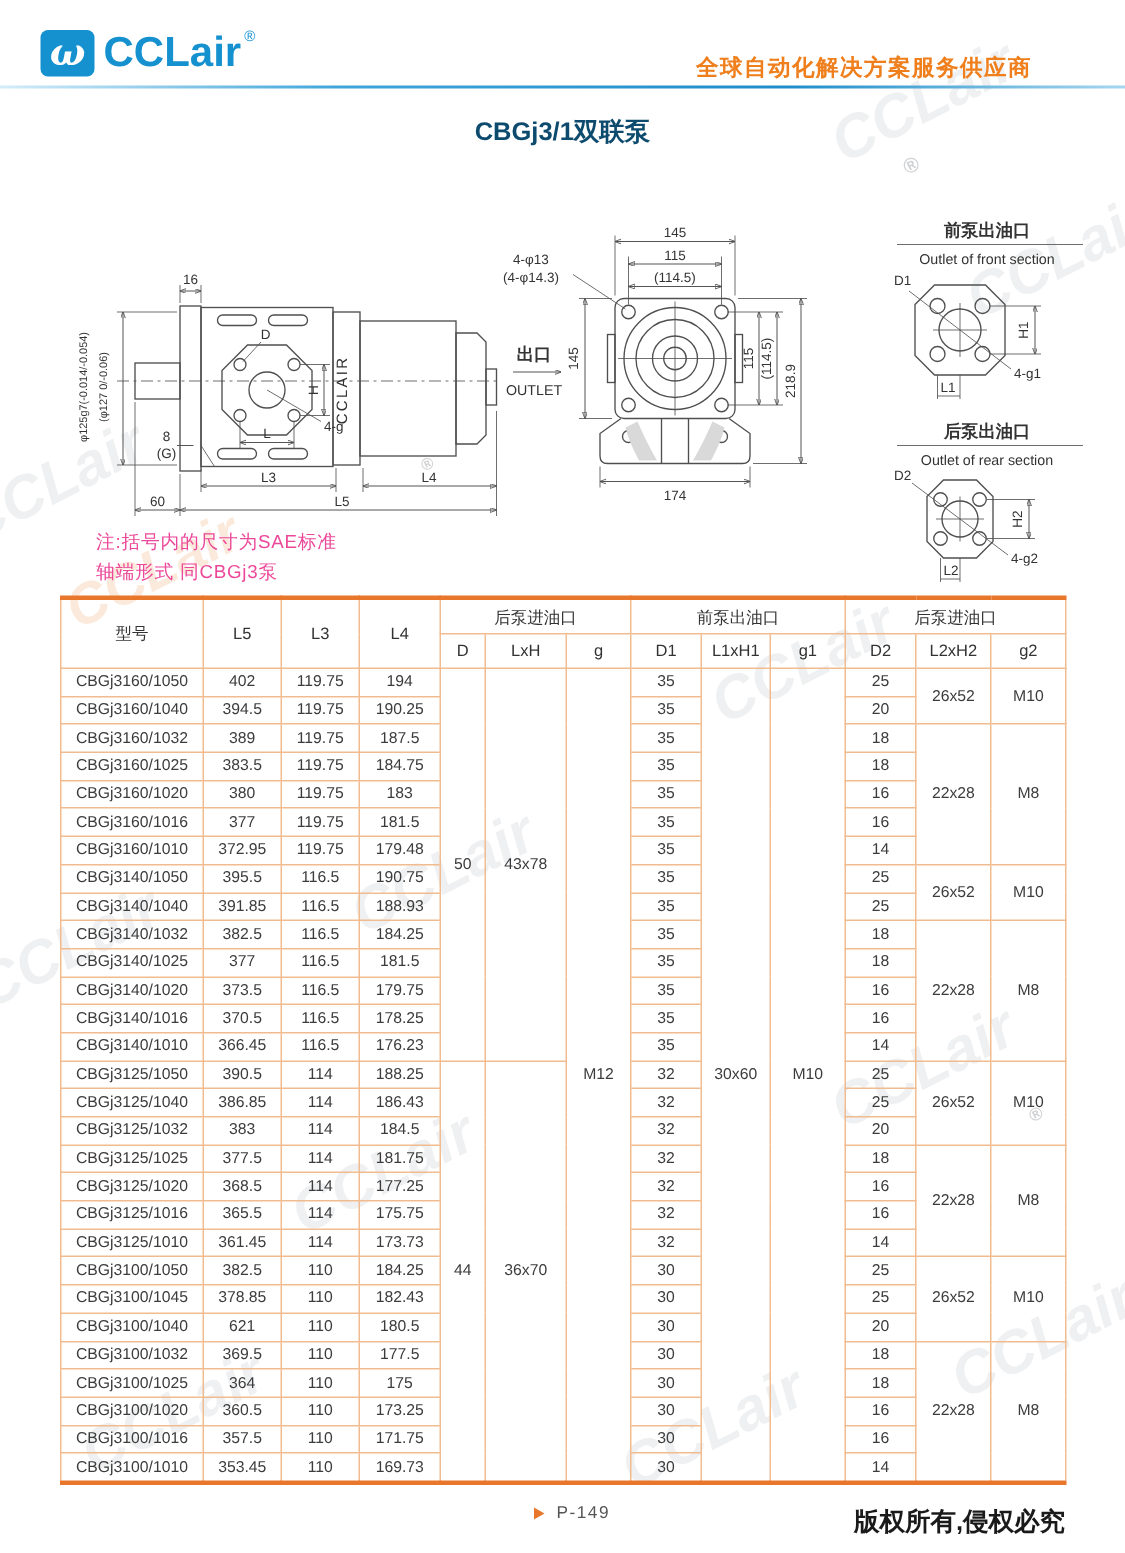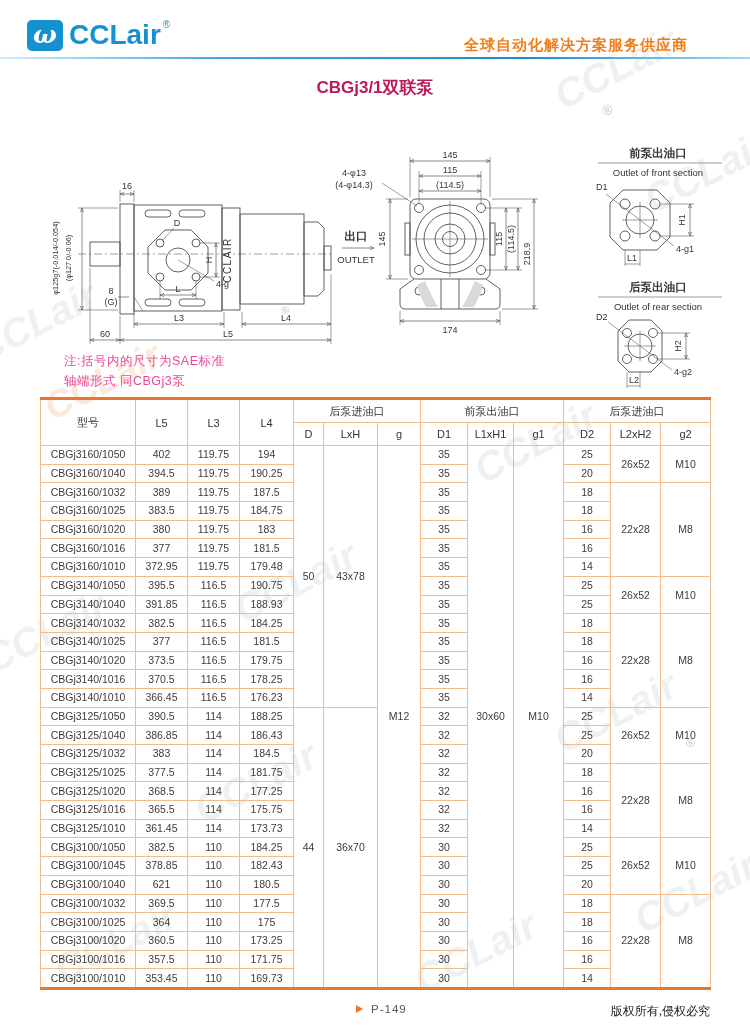--- a/index.html
+++ b/index.html
@@ -14,21 +14,21 @@
              align-items:center;justify-content:center;flex:0 0 auto}
   .logo-mark span{color:#fff;font-family:"DejaVu Serif",serif;font-style:italic;
                   font-weight:bold;font-size:25px;line-height:1;margin-top:-3px}
   .logo-text{font-size:28px;font-weight:bold;color:#1591d0;margin-left:6px;line-height:30px}
   .logo-reg{font-size:10px;color:#1591d0;margin-left:2px;line-height:10px}
   .tagline{position:absolute;right:62px;top:36px;font-size:15px;font-weight:bold;
            color:#ef7f1c;letter-spacing:1px}
   .hairline{position:absolute;left:0;top:57px;width:750px;height:2px;
             background:linear-gradient(90deg,#d4ecf9,#41a5da 30%,#1f8dc9 70%,#a5d6ef)}
   .title{position:absolute;left:0;top:76px;width:100%;text-align:center;font-size:17px;
-         font-weight:bold;color:#be185d;margin:0}
+         font-weight:bold;color:#0c4a6e;margin:0}
   .section-bar{position:absolute;left:40px;top:111px;width:670px;height:23px;
                background:#0d80c5;color:#fff;font-size:13px;font-weight:bold;
                line-height:23px;padding-left:14px;box-sizing:border-box}
   .notes{position:absolute;left:64px;top:351px;font-size:12.5px;color:#ec4899;
          line-height:20px;letter-spacing:.5px}
   
   .dw{position:absolute}
   .dw line,.dw rect,.dw circle,.dw path,.dw polyline{stroke:#4f4f4f;fill:none;stroke-width:.9}
   .dw .thin{stroke-width:.55}
   .dw .dim{stroke-width:.65}
@@ -44,21 +44,21 @@
        border-top:3px solid #e8762b;border-bottom:3px solid #e8762b}
   .tbl th,.tbl td{border:1px solid #f1bb90;text-align:center;font-weight:normal;
                   padding:0;overflow:hidden}
   .tbl thead th{height:22px;font-size:11px;color:#333}
   .tbl tbody td{height:17.7px;line-height:17px}
   
   .footer-page{position:absolute;left:356px;top:1003px;font-size:11.5px;color:#555;
                letter-spacing:1px;display:flex;align-items:center;gap:8px}
   .tri{width:0;height:0;border-left:7px solid #e8762b;border-top:4.5px solid transparent;
        border-bottom:4.5px solid transparent;display:inline-block}
-  .copyright{position:absolute;right:40px;top:1003px;font-size:12px;font-weight:normal;color:#1a1a1a}
+  .copyright{position:absolute;right:40px;top:1003px;font-size:17px;font-weight:bold;color:#1a1a1a}
 </style>
 </head>
 <body>
 
 <div class="page">
   <div id="wm-layer">
       <span class="wm" style="left: 550px; top: 46px; font-size: 40px; color: rgba(150, 153, 158, 0.15);">CCLair</span>
       <span class="wm" style="left: 640px; top: 150px; font-size: 40px; color: rgba(150, 153, 158, 0.15);">CCLair</span>
       <span class="wm" style="left: -30px; top: 300px; font-size: 40px; color: rgba(150, 153, 158, 0.15);">CCLair</span>
       <span class="wm" style="left: 40px; top: 360px; font-size: 38px; color: rgba(235, 150, 75, 0.2);">CCLair</span>

